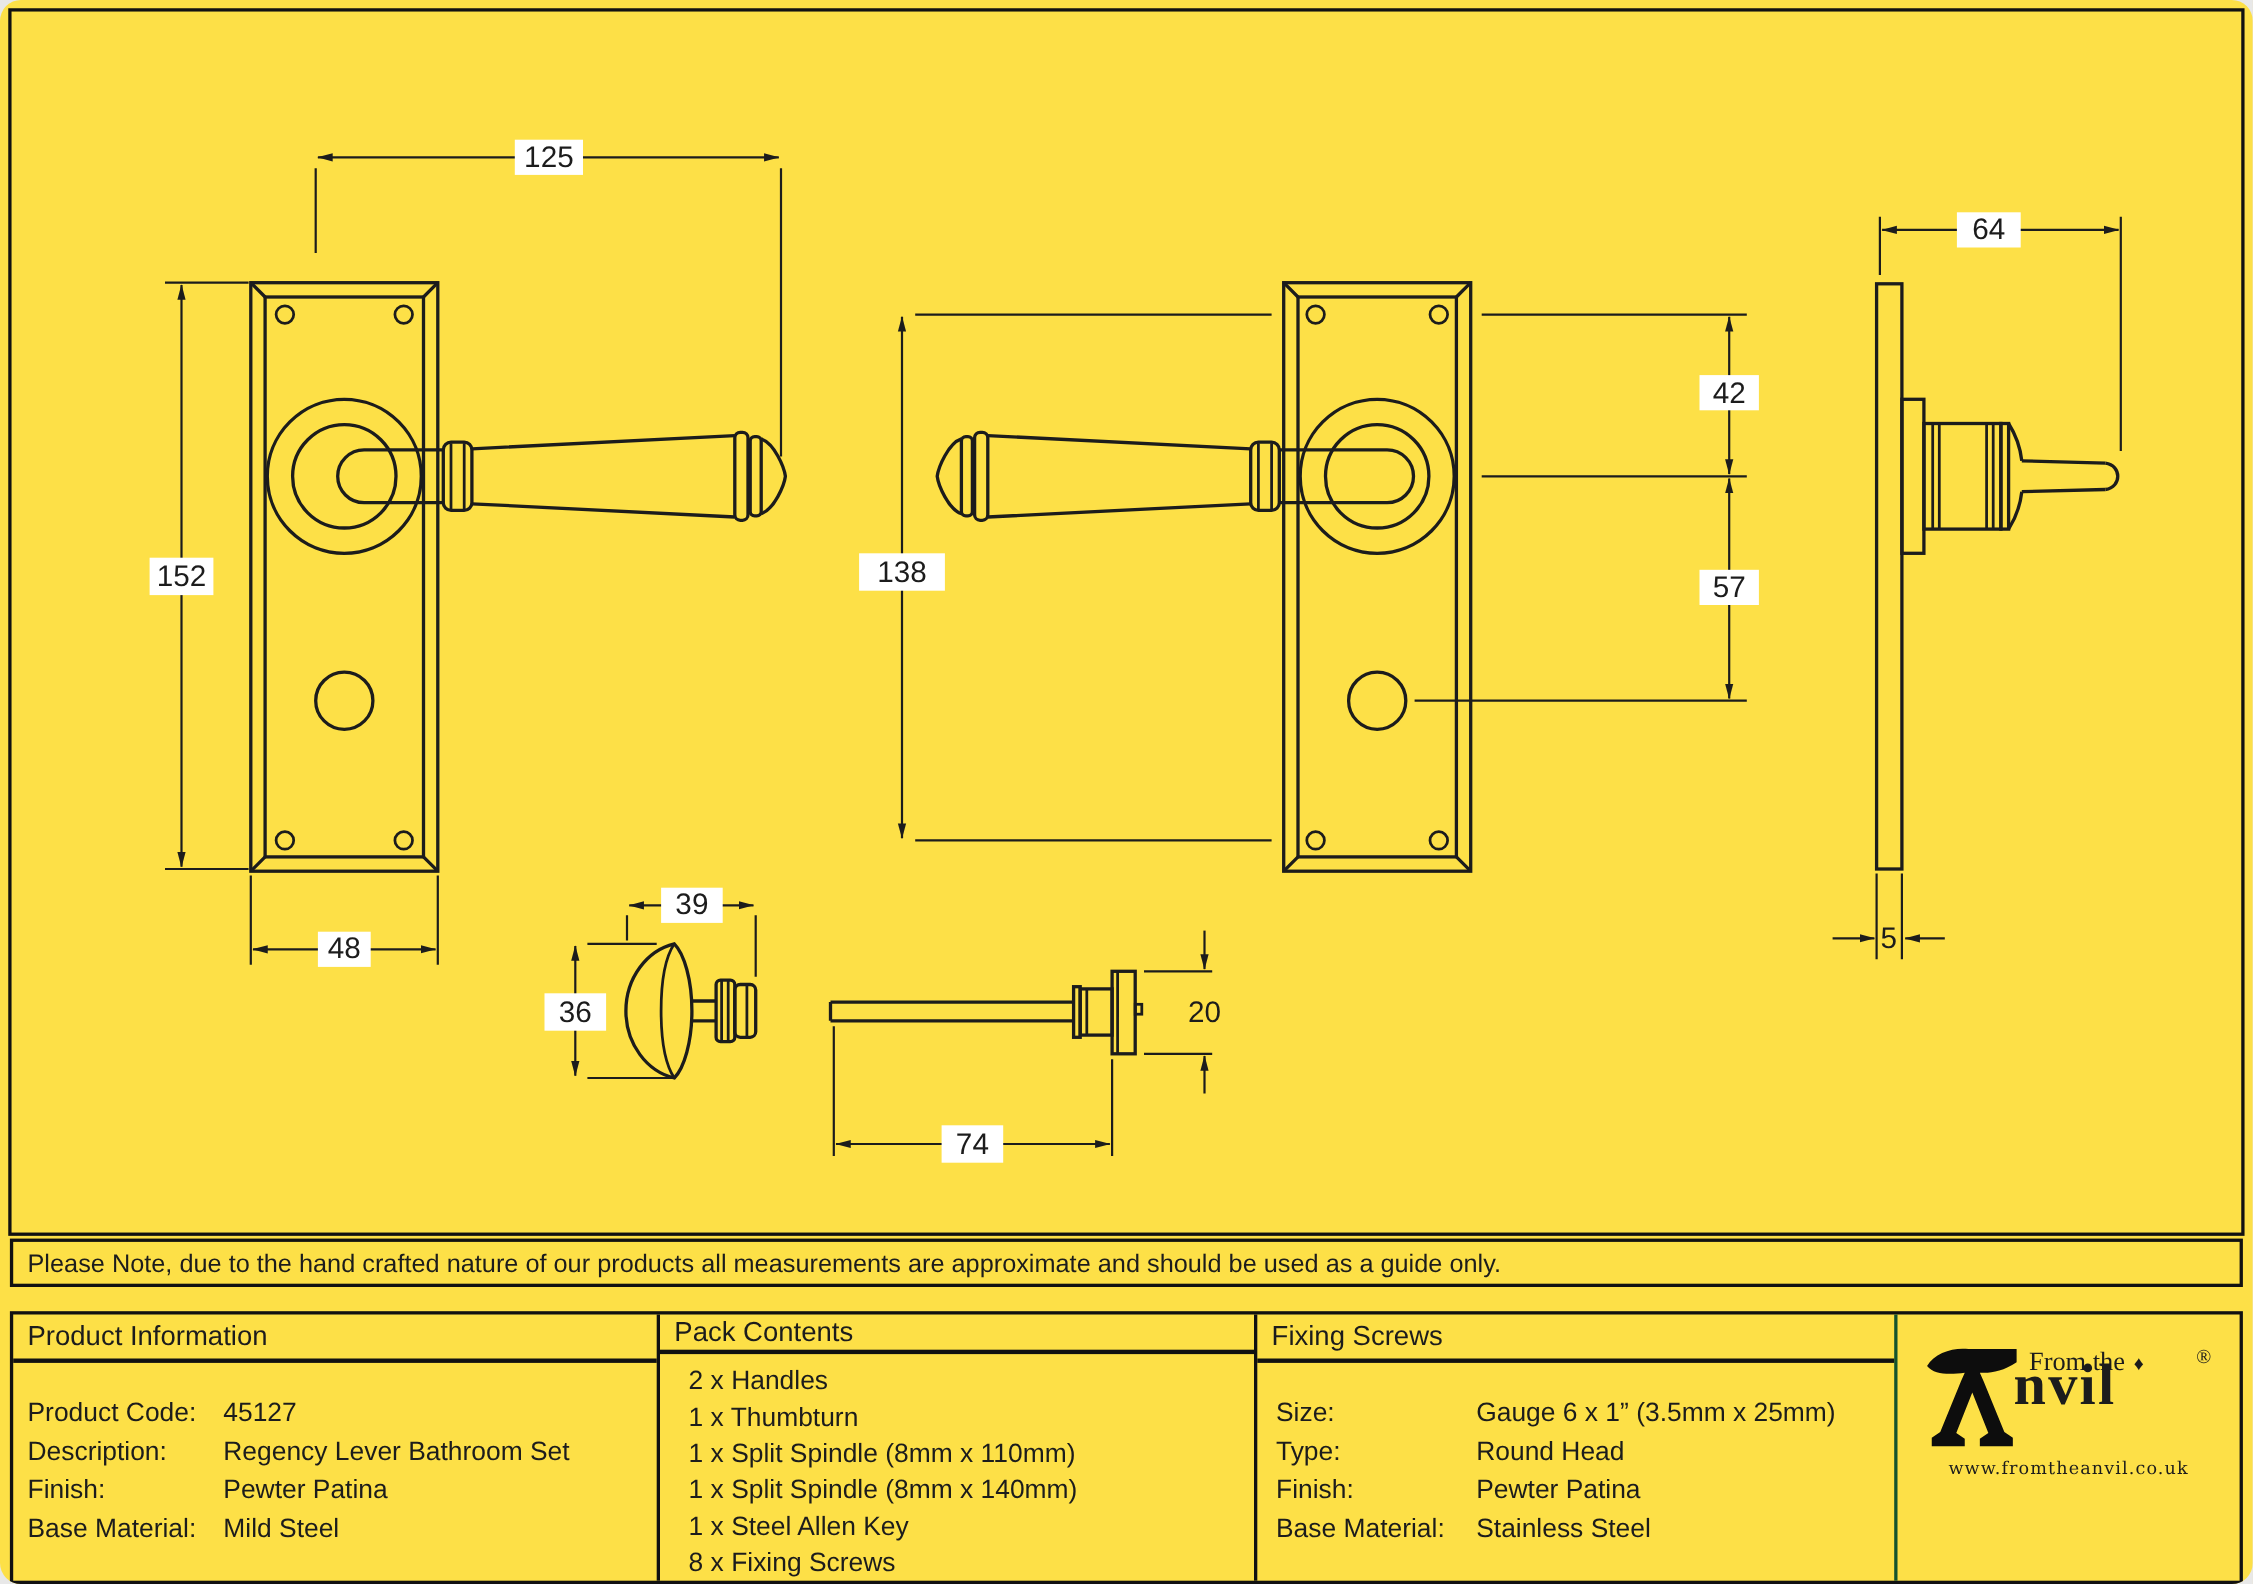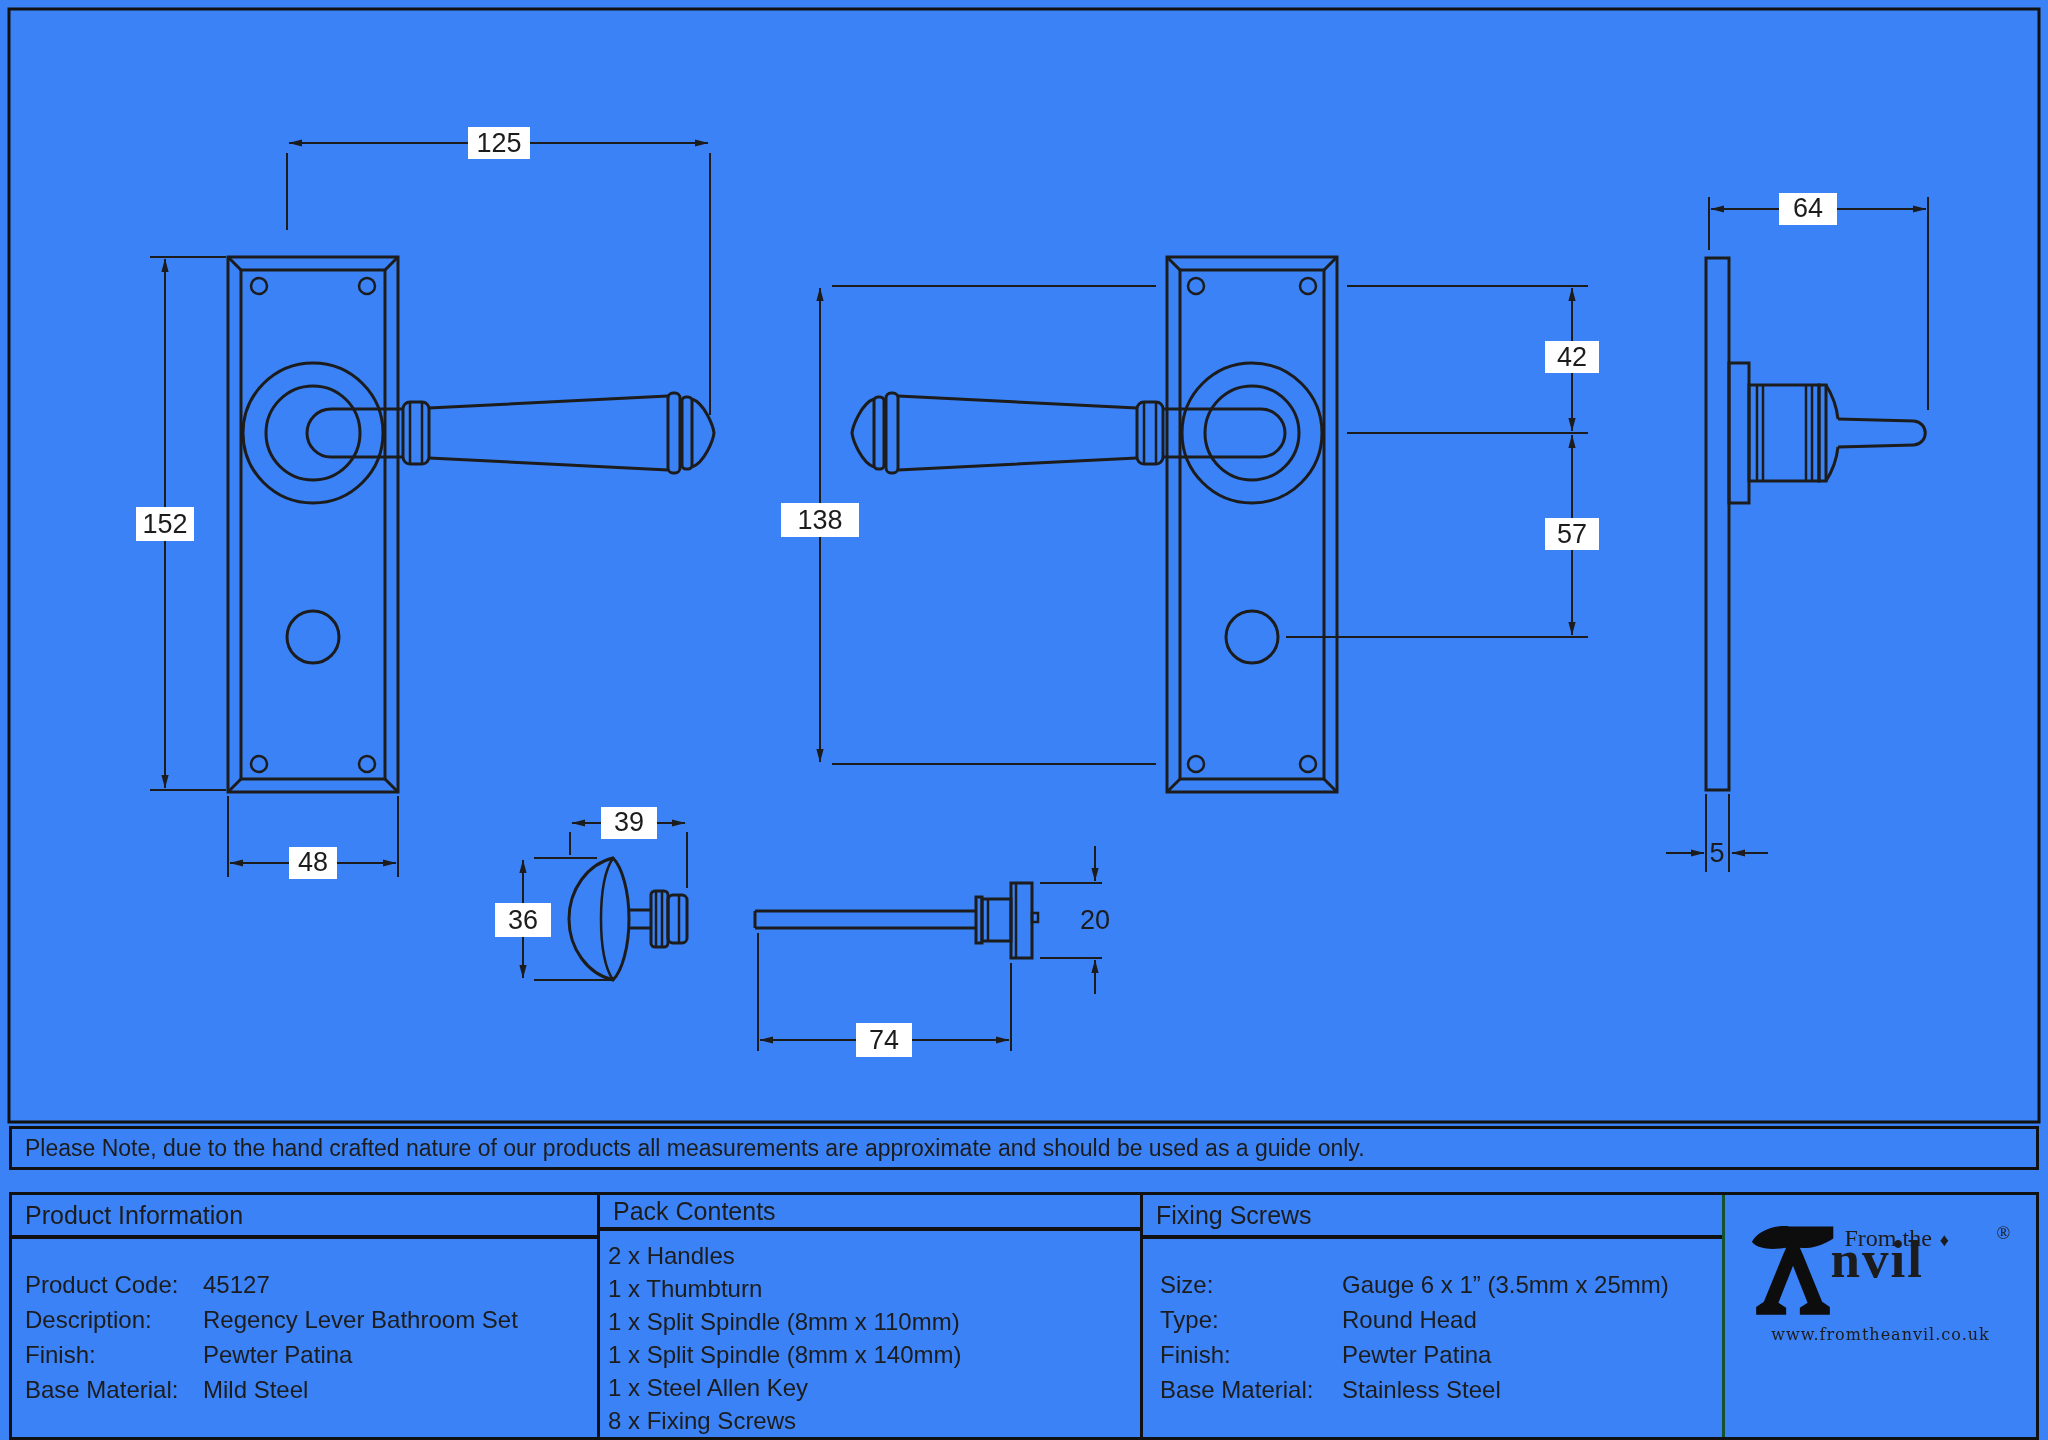--- a/index.html
+++ b/index.html
@@ -1,19 +1,20 @@
 <!DOCTYPE html>
 <html><head>
 <meta charset="utf-8">
 <style>
   html,body { margin:0; padding:0; background:#e8e8e8; }
   .sheet {
-    position:relative; width:2048px; height:1440px; background:#3b82f6;
+    position:relative; width:2048px; height:1440px; background:#fde047;
     font-family:"Liberation Sans", sans-serif; color:#1c1c1c;
     overflow:hidden;
+    border-radius:19px;
   }
   .drawing-svg { position:absolute; left:0; top:0; }
   svg text { font-family:"Liberation Sans", sans-serif; font-size:27px; fill:#1c1c1c; }
   .note-row {
     position:absolute; left:9px; top:1126px; width:2030px; height:44px;
     box-sizing:border-box; border:3px solid #111;
     display:flex; align-items:center; padding-left:13px;
     font-size:23px;
   }
   .info-table {
@@ -27,21 +28,21 @@
   .col-fixing  { width:582px; border-right:3px solid #14532d; }
   .col-logo    { flex:1; position:relative; }
   .cell-header {
     height:44px; box-sizing:border-box; border-bottom:4px solid #111;
     display:flex; align-items:center; padding-left:13px; font-size:25px;
   }
   .cell-body { flex:1; padding-top:28px; font-size:24px; }
   .kv-row { display:flex; height:35px; align-items:center; }
   .col-product .kv-label { width:178px; padding-left:13px; }
   .col-fixing  .kv-label { width:182px; padding-left:17px; }
-  .pack-item { height:33px; display:flex; align-items:center; padding-left:8px; font-size:24px; }
+  .pack-item { height:33px; display:flex; align-items:center; padding-left:26px; font-size:24px; }
   .cell-body.pack { padding-top:8px; }
   
   .logo { position:relative; width:268px; height:152px; margin:26px auto 0 auto; }
   .anvil-icon { position:absolute; left:0; top:2px; width:92px; height:96px; }
   .logo-fromthe {
     position:absolute; left:98px; top:4px; font-family:"Liberation Serif", serif;
     font-size:24px; white-space:nowrap;
   }
   .logo-diamond { font-size:18px; margin-left:8px; }
   .logo-brand {

